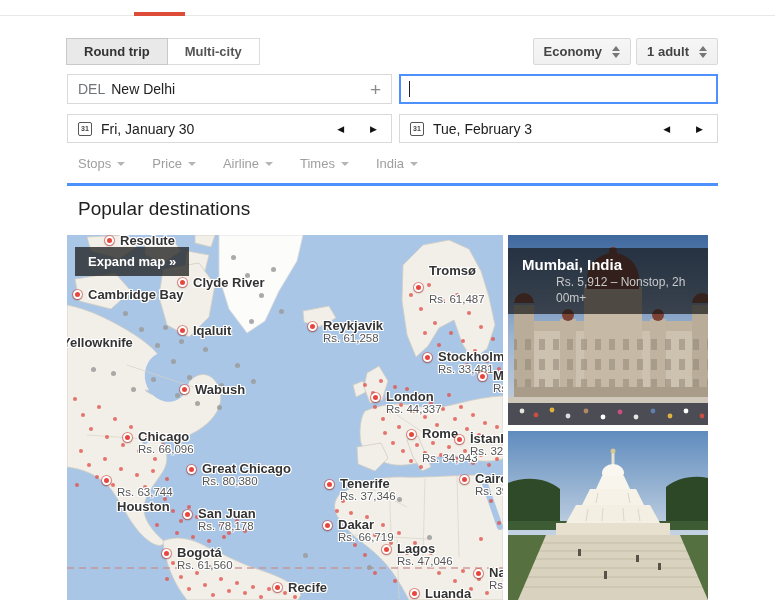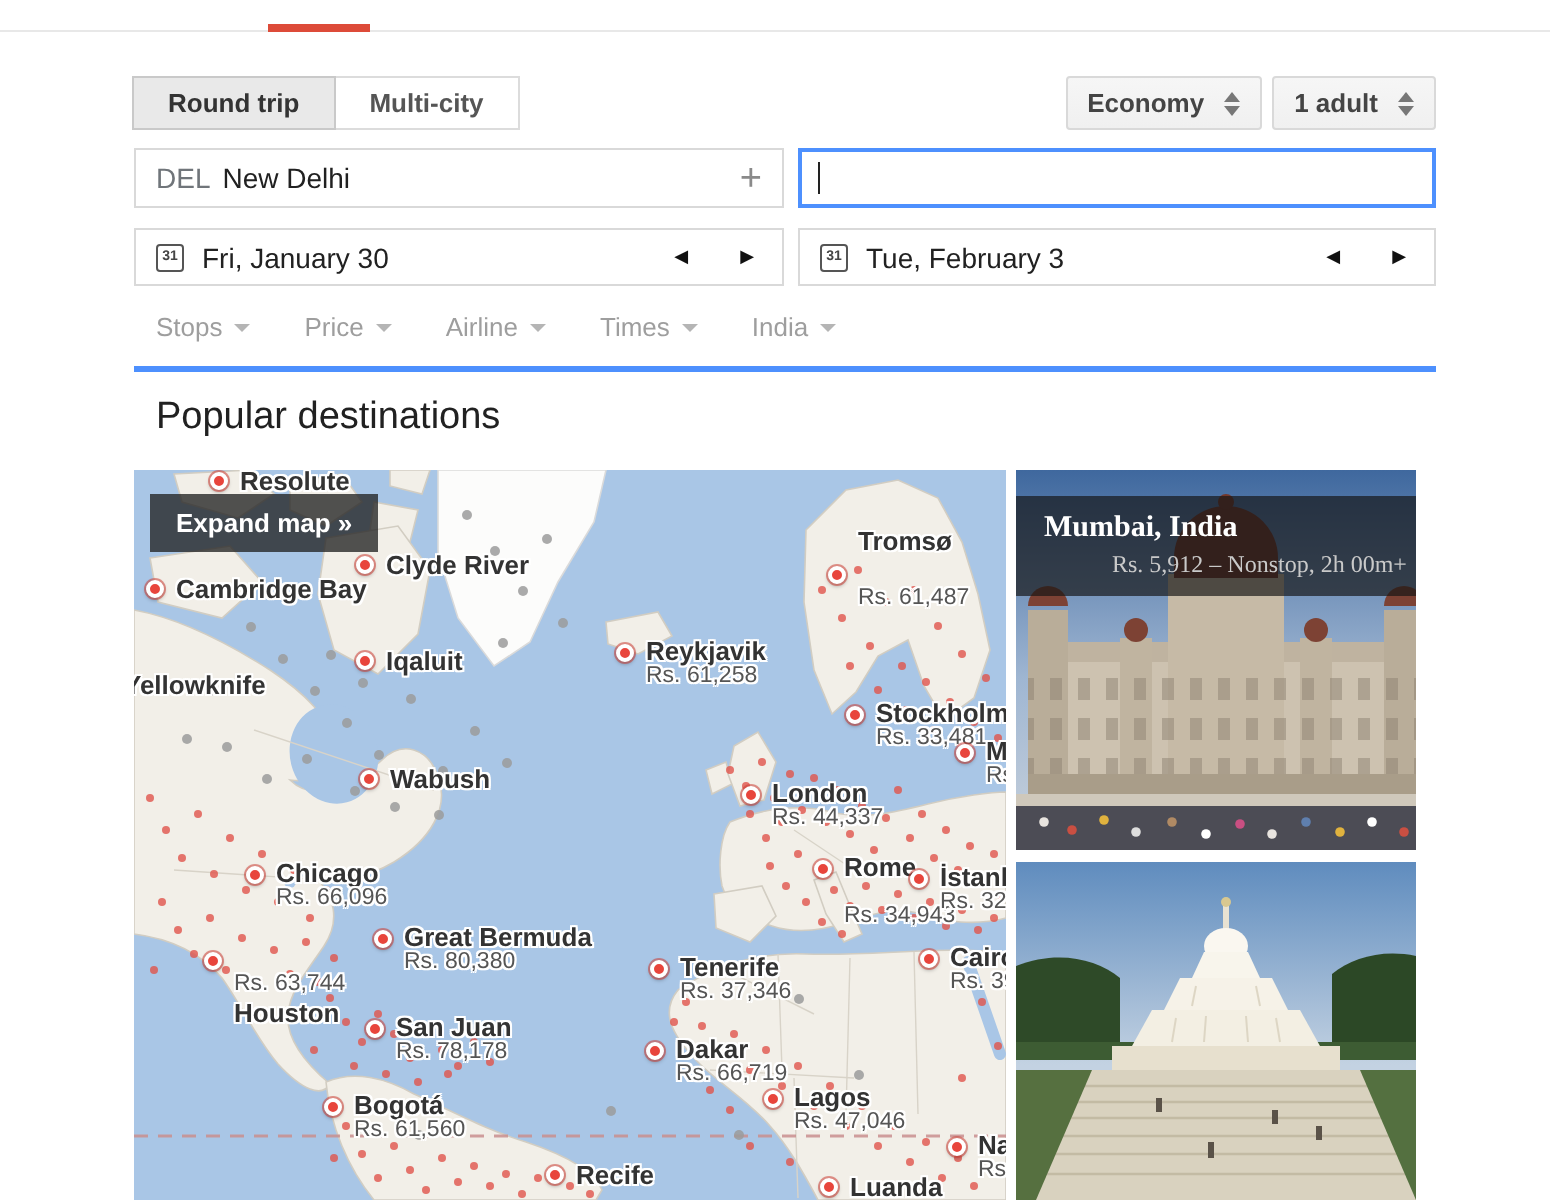--- a/index.html
+++ b/index.html
@@ -58,21 +58,21 @@
   .marker-dot{position:absolute;width:9px;height:9px;border-radius:50%;background:#e8453c;
     border:2px solid #fff;box-shadow:0 0 0 1px rgba(205,62,52,.55),0 1px 2px rgba(0,0,0,.35);}
   .mlabel,.mprice{position:absolute;white-space:nowrap;line-height:14px;
     text-shadow:1px 0 0 #fff,-1px 0 0 #fff,0 1px 0 #fff,0 -1px 0 #fff,1px 1px 0 #fff,-1px -1px 0 #fff,1px -1px 0 #fff,-1px 1px 0 #fff;}
   .mlabel{font-size:13px;font-weight:bold;color:#333;}
   .mprice{font-size:11.5px;color:#555;}
   .expand-btn{position:absolute;left:8px;top:12px;background:rgba(34,34,34,.78);color:#fff;
     font-size:13px;font-weight:bold;padding:7px 13px;cursor:pointer;z-index:5;}
   
   .cards{display:flex;flex-direction:column;gap:6px;width:210px;}
-  .card{position:relative;width:200px;overflow:hidden;cursor:pointer;font-family:Liberation Serif, serif;}
+  .card{position:relative;width:200px;overflow:hidden;cursor:pointer;}
   .card-mumbai{height:190px;}
   .card-bengaluru{height:169px;}
   .card-overlay{position:absolute;left:0;top:13px;width:200px;background:rgba(20,20,20,.68);
     padding:7px 0 8px 14px;z-index:3;}
   .card-title{color:#fff;font-size:15px;font-weight:bold;line-height:19px;}
   .card-sub{color:#c9c9c9;font-size:12px;line-height:16px;margin-left:34px;}
 </style>
 </head>
 <body>
 
@@ -436,21 +436,21 @@
           <span class="mlabel" style="left: 355px; top: 192px;">Rome</span>
           <span class="mprice" style="left: 355px; top: 204px; margin-top: 12px;">Rs. 34,943</span>
         </div>
         <div>
           <span class="marker-dot" style="left: 388px; top: 200px;"></span>
           <span class="mlabel" style="left: 403px; top: 197px;">İstanbul</span>
           <span class="mprice" style="left: 403px; top: 209px;">Rs. 32,6</span>
         </div>
         <div>
           <span class="marker-dot" style="left: 120px; top: 230px;"></span>
-          <span class="mlabel" style="left: 135px; top: 227px;">Great Bermuda</span>
+          <span class="mlabel" style="left: 135px; top: 227px;">Great Chicago</span>
           <span class="mprice" style="left: 135px; top: 239px;">Rs. 80,380</span>
         </div>
         <div>
           <span class="marker-dot" style="left: 35px; top: 241px;"></span>
           <span class="mlabel" style="left: 50px; top: 238px; margin-top: 27px;">Houston</span>
           <span class="mprice" style="left: 50px; top: 250px;">Rs. 63,744</span>
         </div>
         <div>
           <span class="marker-dot" style="left: 258px; top: 245px;"></span>
           <span class="mlabel" style="left: 273px; top: 242px;">Tenerife</span>

